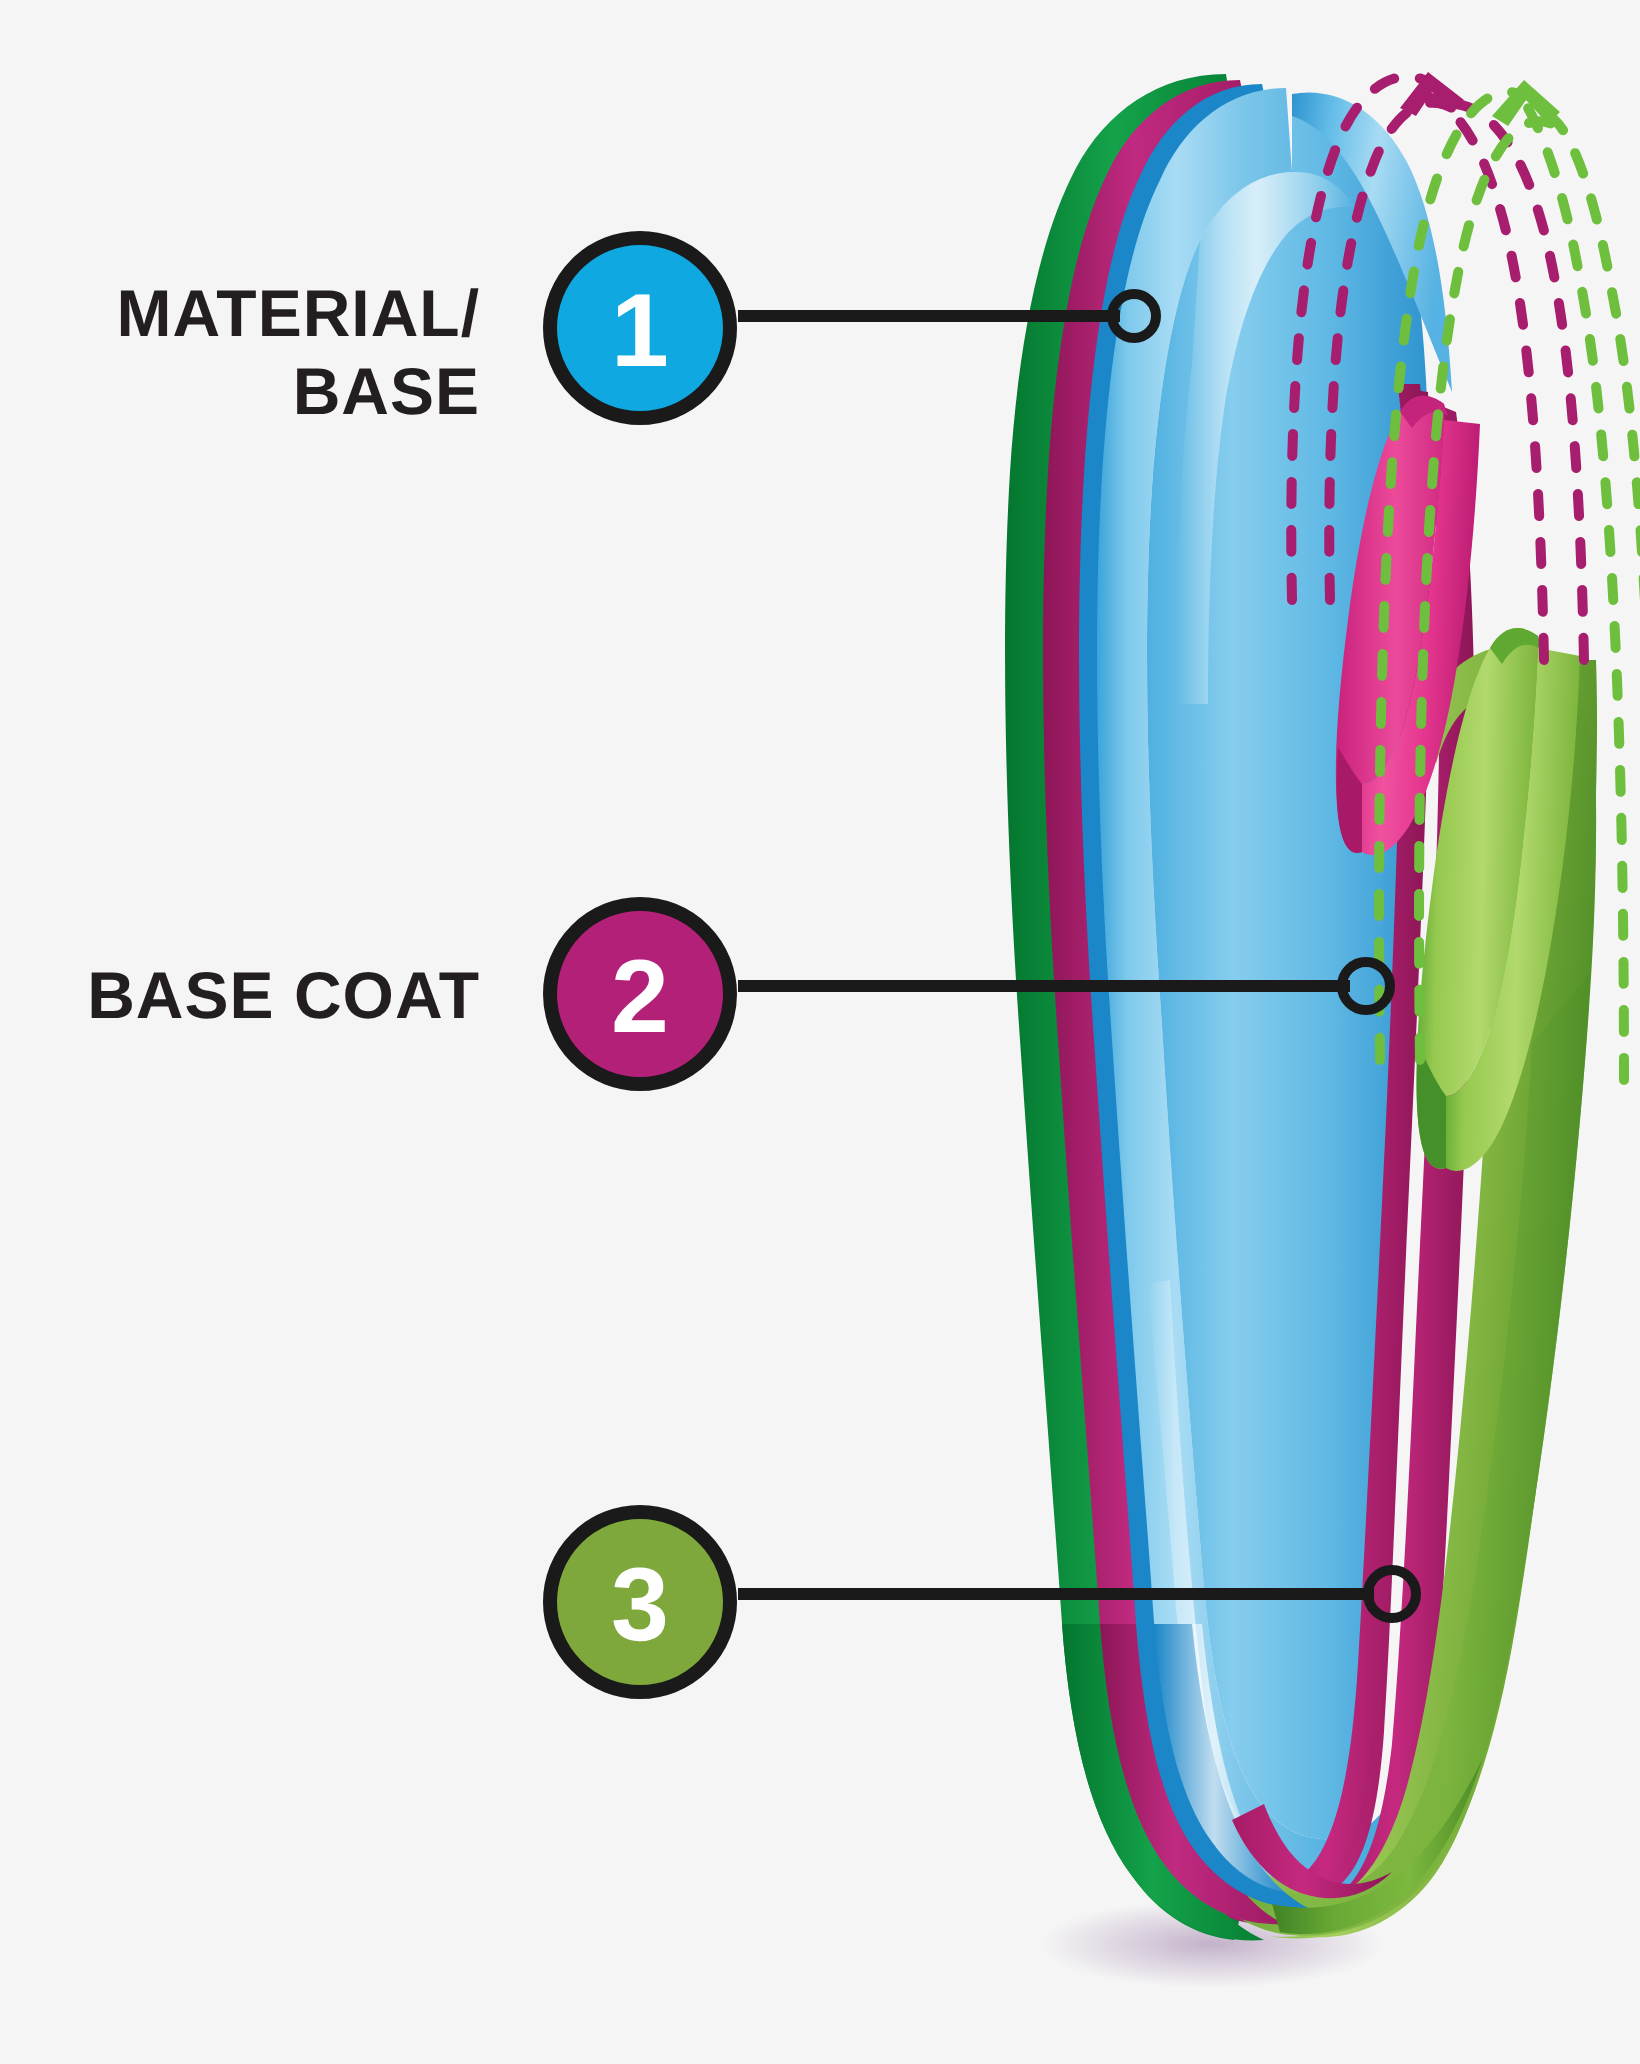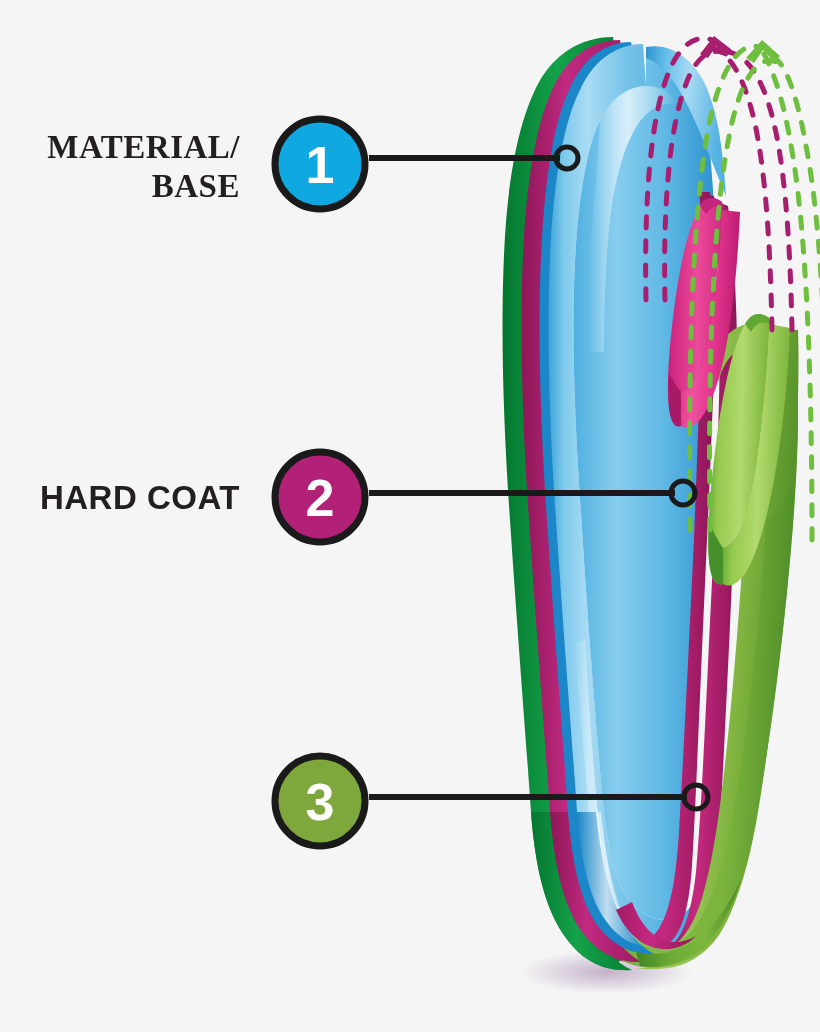--- a/index.html
+++ b/index.html
@@ -30,21 +30,21 @@
     text-align: right;
     color: #231f20;
     font-family: "Liberation Sans", sans-serif;
     font-weight: bold;
     font-size: 33px;
     line-height: 1.18;
     letter-spacing: 0.5px;
     white-space: pre-line;
     user-select: none;
   }
-  #label-1 { left: 0px;  top: 128px;  width: 240px; font-family: Liberation Serif, serif; }
+  #label-1 { left: 0px;  top: 138px;  width: 240px; }
   #label-2 { left: 0px;  top: 479px;  width: 240px; }
   #label-3 { left: 0px;  top: 783px;  width: 240px; }
   .badge-number {
     font-family: "Liberation Sans", sans-serif;
     font-weight: bold;
     font-size: 52px;
     fill: #ffffff;
   }
 </style>
 </head>
@@ -485,16 +485,16 @@
       <g>
         <circle cx="320" cy="801" r="45" fill="#7fa83c" stroke="#1a1a1a" stroke-width="7"></circle>
         <text class="badge-number" x="320" y="820" text-anchor="middle">3</text>
       </g>
     </g>
   </svg>
 
   <div class="callout-label" id="label-1">MATERIAL/
 BASE</div>
 
-  <div class="callout-label" id="label-2">HARD COAT</div>
+  <div class="callout-label" id="label-2">BASE COAT</div>
 
 
 </div>
 
 </body></html>

